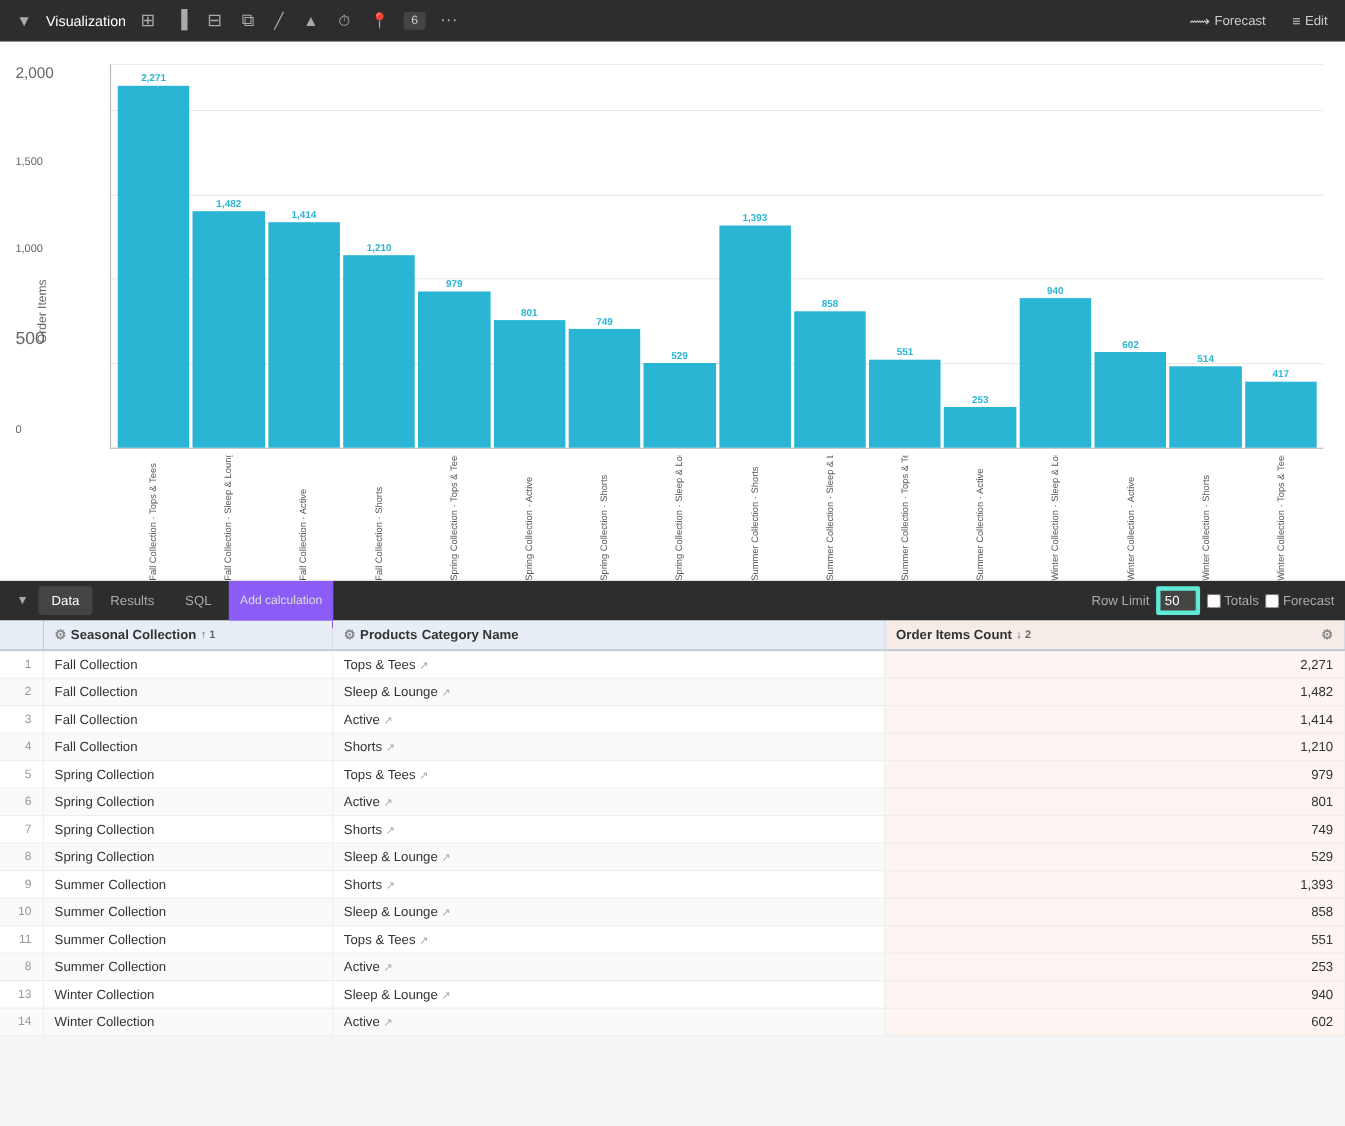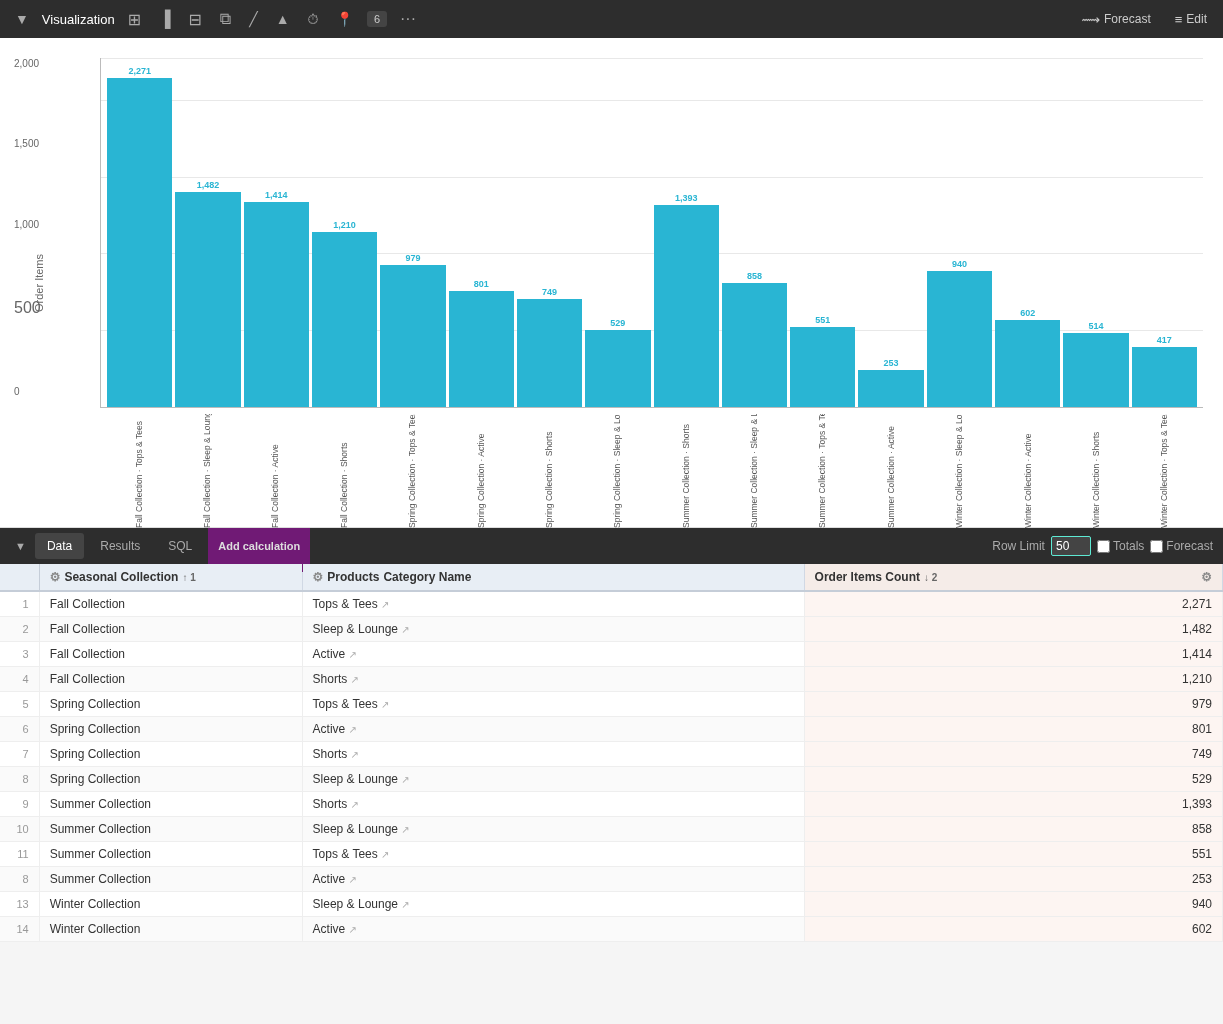--- a/index.html
+++ b/index.html
@@ -86,39 +86,38 @@
       color: #aaa;
       cursor: pointer;
       border-radius: 3px;
     }
     .data-tab.active {
       color: #fff;
       background: #444;
     }
     .add-calc-btn {
       padding: 20px 10px;
-      background: #701a75;
+      background: #8b5cf6;
       color: #ddd;
       border-radius: 3px;
       cursor: pointer;
       font-size: 11px;
-      font-weight: bold;
     }
     .row-limit-area {
       margin-left: auto;
       display: flex;
       align-items: center;
       gap: 6px;
       color: #aaa;
       font-size: 12px;
     }
     .row-limit-input {
       width: 40px;
       background: #444;
-      border: 1px solid #5eead4;
+      border: 4px solid #5eead4;
       color: #fff;
       padding: 2px 4px;
       font-size: 12px;
       border-radius: 2px;
     }
     .checkbox-label {
       display: flex;
       align-items: center;
       gap: 3px;
       color: #aaa;
@@ -225,21 +224,21 @@
       <span>Edit</span>
     </div>
   </div>
 </div>
 
 <div class="chart-container">
   <div class="chart-area">
     <span class="y-axis-label">Order Items</span>
 
     <div style="position:absolute;left:14px;top:20px;bottom:130px;display:flex;flex-direction:column;justify-content:space-between;">
-      <span style="font-size:10px;color:#666;">2,000</span>
+      <span style="font-size:14px;color:#666;">2,000</span>
       <span style="font-size:10px;color:#666;">1,500</span>
       <span style="font-size:10px;color:#666;">1,000</span>
       <span style="font-size:16px;color:#666;">500</span>
       <span style="font-size:10px;color:#666;">0</span>
     </div>
 
     <div style="position:relative;height:350px;border-left:1px solid #bbb;border-bottom:1px solid #bbb;margin-left:40px;margin-right:10px;">
 
       <div style="position:absolute;top:0;left:0;right:0;bottom:0;">
         <div style="position:absolute;top:0%;left:0;right:0;border-top:1px solid #e8e8e8;"></div>

